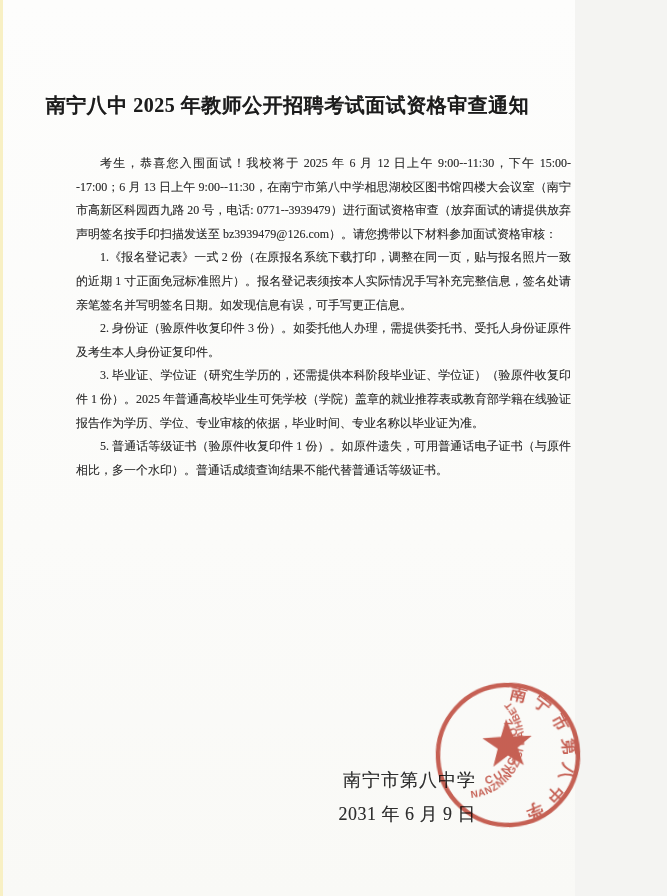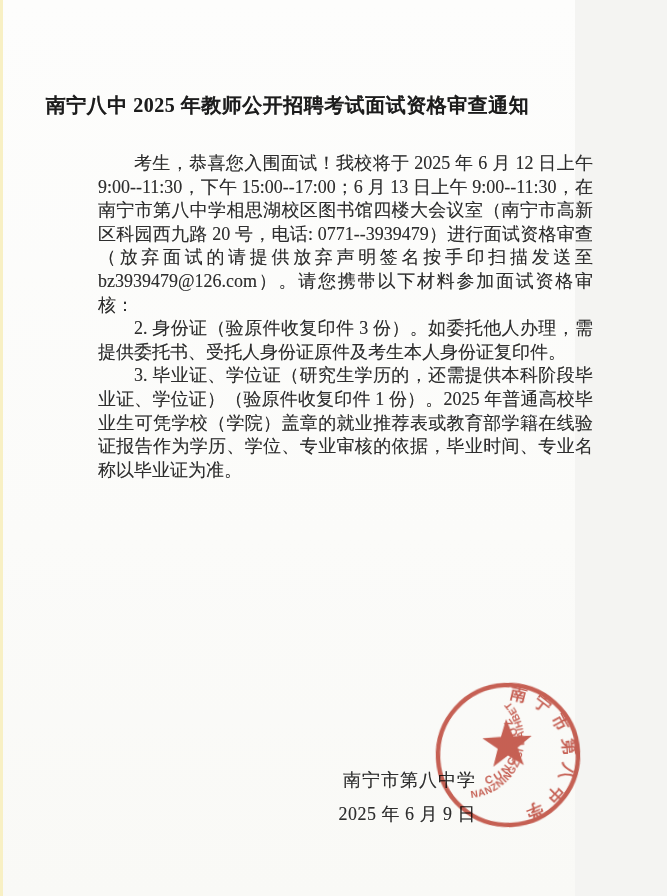--- a/index.html
+++ b/index.html
@@ -31,23 +31,23 @@
     text-align: center;
     font-size: 20px;
     font-weight: bold;
     color: #1c1c1c;
     letter-spacing: 0.5px;
     text-shadow: 0 0 0.5px rgba(0,0,0,0.45);
   }
   .doc-body {
     position: absolute;
     top: 152px;
-    left: 98px;
+    left: 76px;
     width: 495px;
-    font-size: 18px;
+    font-size: 12px;
     line-height: 23.6px;
     text-align: justify;
     text-shadow: 0 0 0.4px rgba(0,0,0,0.35);
   }
   .doc-body p {
     margin: 0;
     padding: 0;
     text-indent: 2em;
   }
   .closing {
@@ -98,27 +98,29 @@
 <body>
 
 <div class="page">
 
   <div class="edge-strip"></div>
 
   <div class="doc-title">南宁八中 2025 年教师公开招聘考试面试资格审查通知</div>
 
   <div class="doc-body">
     <p>考生，恭喜您入围面试！我校将于 2025 年 6 月 12 日上午 9:00--11:30，下午 15:00--17:00；6 月 13 日上午 9:00--11:30，在南宁市第八中学相思湖校区图书馆四楼大会议室（南宁市高新区科园西九路 20 号，电话: 0771--3939479）进行面试资格审查（放弃面试的请提供放弃声明签名按手印扫描发送至 bz3939479@126.com）。请您携带以下材料参加面试资格审核：</p>
+    <p>1.《报名登记表》一式 2 份（在原报名系统下载打印，调整在同一页，贴与报名照片一致的近期 1 寸正面免冠标准照片）。报名登记表须按本人实际情况手写补充完整信息，签名处请亲笔签名并写明签名日期。如发现信息有误，可手写更正信息。</p>
     <p>2. 身份证（验原件收复印件 3 份）。如委托他人办理，需提供委托书、受托人身份证原件及考生本人身份证复印件。</p>
     <p>3. 毕业证、学位证（研究生学历的，还需提供本科阶段毕业证、学位证）（验原件收复印件 1 份）。2025 年普通高校毕业生可凭学校（学院）盖章的就业推荐表或教育部学籍在线验证报告作为学历、学位、专业审核的依据，毕业时间、专业名称以毕业证为准。</p>
+    <p>5. 普通话等级证书（验原件收复印件 1 份）。如原件遗失，可用普通话电子证书（与原件相比，多一个水印）。普通话成绩查询结果不能代替普通话等级证书。</p>
   </div>
 
   <div class="closing">
     <div class="org">南宁市第八中学</div>
-    <div class="date">2025 年 6 月 9 日</div>
+    <div class="date">2031 年 6 月 9 日</div>
   </div>
 
   <div class="seal">
     <svg viewBox="0 0 160 160" width="160" height="160" xmlns="http://www.w3.org/2000/svg">
       <defs>
         <path id="arc-cn" d="M 80 24 A 56 56 0 0 1 80 136" fill="none"></path>
         <path id="arc-latin" d="M 39 121 A 58 58 0 0 0 80 22" fill="none"></path>
         <path id="arc-inner" d="M 51.7 108.3 A 40 40 0 0 0 80 40" fill="none"></path>
       </defs>
 

